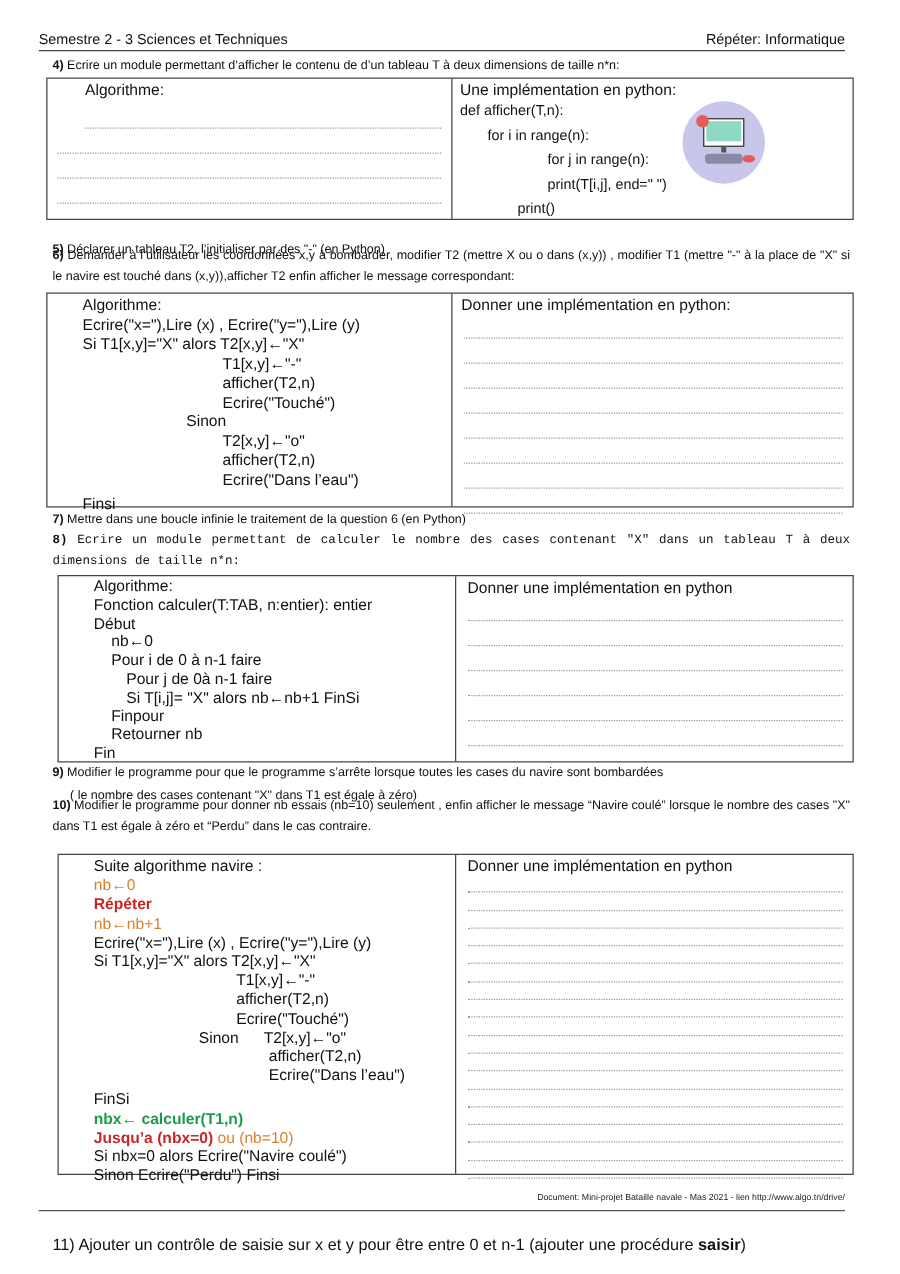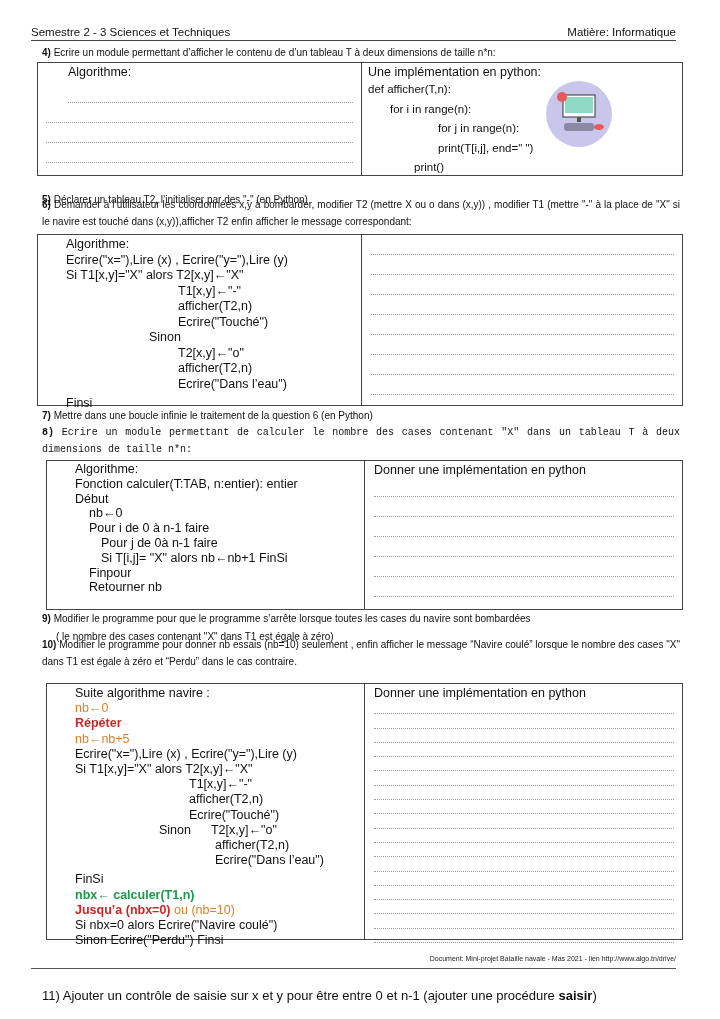--- a/index.html
+++ b/index.html
@@ -22,21 +22,21 @@
   .green { color:#1e9a4b; font-weight:bold; }
   .footer { position:absolute; right:44px; top:955px; font-size:7px; color:#222; }
   .footline { position:absolute; left:31px; right:44px; top:968px; border-top:1px solid #555; }
   .logo { position:absolute; width:66px; height:66px; border-radius:50%; background:#c8c6ea; }
 </style>
 </head>
 <body>
 
 <div class="hdr">
   <span class="l">Semestre 2 -   3 Sciences et Techniques</span>
-  <span class="r">Matière: Informatique</span>
+  <span class="r">Répéter: Informatique</span>
 </div>
 
 <div class="q" style="top:44px;"><b>4)</b><span> Ecrire un module permettant d’afficher le contenu de d’un tableau T à deux dimensions de taille n*n:</span></div>
 <div class="box" style="top:62px; height:112px;">
   <div class="col left" style="width:323px;">
     <div style="padding:2px 0 0 30px;">Algorithme:</div>
     <div style="padding-top:4px;">
       <div class="dots" style="margin-left:30px;"></div>
       <div class="dots"></div>
       <div class="dots"></div>
@@ -77,20 +77,21 @@
       <div style="padding-left:112px;"><span class="kw">afficher</span><span>(T2,n)</span></div>
       <div style="padding-left:112px;">Ecrire("Touché")</div>
       <div style="padding-left:83px;" class="kw">Sinon</div>
       <div style="padding-left:112px;">T2[x,y]←"o"</div>
       <div style="padding-left:112px;"><span class="kw">afficher</span><span>(T2,n)</span></div>
       <div style="padding-left:112px;">Ecrire("Dans l’eau")</div>
       <div style="padding-top:4px;">Finsi</div>
     </div>
   </div>
   <div class="col right" style="left:325px;">
+    <div style="padding:2px 0 0 6px;">Donner une implémentation en python:</div>
     <div style="padding-top:0px;">
       <div class="dots"></div>
       <div class="dots"></div>
       <div class="dots"></div>
       <div class="dots"></div>
       <div class="dots"></div>
       <div class="dots"></div>
       <div class="dots"></div>
       <div class="dots"></div>
     </div>
@@ -104,20 +105,21 @@
     <div class="code" style="padding:1px 0 0 28px; line-height:14.8px;">
       <div class="u">Algorithme:</div>
       <div>Fonction calculer(T:TAB, n:entier): entier</div>
       <div class="kw">Début</div>
       <div style="padding-left:14px;">nb←0</div>
       <div style="padding-left:14px;"><span class="kw">Pour</span><span> i de 0 à n-1 faire</span></div>
       <div style="padding-left:26px;"><span class="kw">Pour</span><span> j de 0à n-1 faire</span></div>
       <div style="padding-left:26px;">Si T[i,j]= "X" alors nb←nb+1 FinSi</div>
       <div style="padding-left:14px;" class="kw">Finpour</div>
       <div style="padding-left:14px;" class="kw">Retourner nb</div>
+      <div class="kw">Fin</div>
     </div>
   </div>
   <div class="col right" style="left:319px;">
     <div style="padding:2px 0 0 8px;">Donner une implémentation en python</div>
     <div>
       <div class="dots"></div>
       <div class="dots"></div>
       <div class="dots"></div>
       <div class="dots"></div>
       <div class="dots"></div>
@@ -128,21 +130,21 @@
 
 <div class="q" style="top:610px; text-align:justify;"><b>9)</b><span> Modifier le programme pour que le programme s’arrête lorsque toutes les cases du navire sont bombardées</span></div>
 <div class="q" style="top:628px; left:56px;">( le nombre des cases contenant "X" dans T1 est égale à zéro)</div>
 <div class="q" style="top:636px; text-align:justify;"><b>10)</b><span> Modifier le programme pour donner nb essais (nb=10) seulement , enfin afficher le message “Navire coulé” lorsque   le nombre des cases "X" dans T1 est égale à zéro et “Perdu” dans le cas contraire.</span></div>
 <div class="box" style="top:683px; left:46px; right:37px; height:255px;">
   <div class="col left" style="width:317px;">
     <div class="code" style="padding:2px 0 0 28px; line-height:15.2px;">
       <div class="u">Suite algorithme navire :</div>
       <div class="orange">nb←0</div>
       <div class="red">Répéter</div>
-      <div class="orange kw">nb←nb+5</div>
+      <div class="orange kw">nb←nb+1</div>
       <div>Ecrire("x="),Lire (x) , Ecrire("y="),Lire (y)</div>
       <div><span class="kw">Si</span><span> T1[x,y]="X" </span><span class="kw">alors</span><span> T2[x,y]←"X"</span></div>
       <div style="padding-left:114px;">T1[x,y]←"-"</div>
       <div style="padding-left:114px;"><span class="kw">afficher</span><span>(T2,n)</span></div>
       <div style="padding-left:114px;">Ecrire("Touché")</div>
       <div style="padding-left:84px;"><span class="kw">Sinon</span><span style="padding-left:20px;">T2[x,y]←"o"</span></div>
       <div style="padding-left:140px;"><span class="kw">afficher</span><span>(T2,n)</span></div>
       <div style="padding-left:140px;">Ecrire("Dans l’eau")</div>
       <div class="kw" style="padding-top:4px;">FinSi</div>
       <div class="green">nbx← calculer(T1,n)</div>

